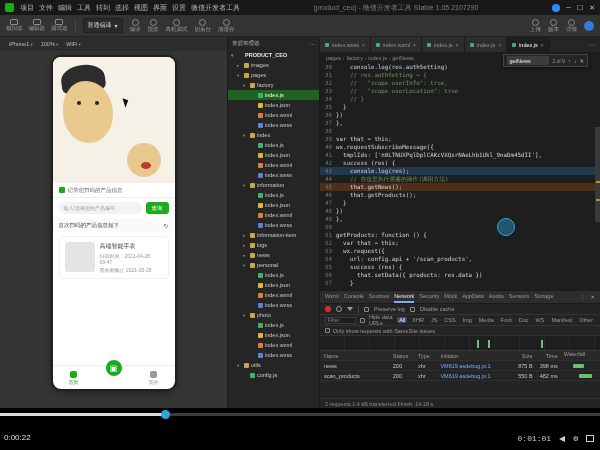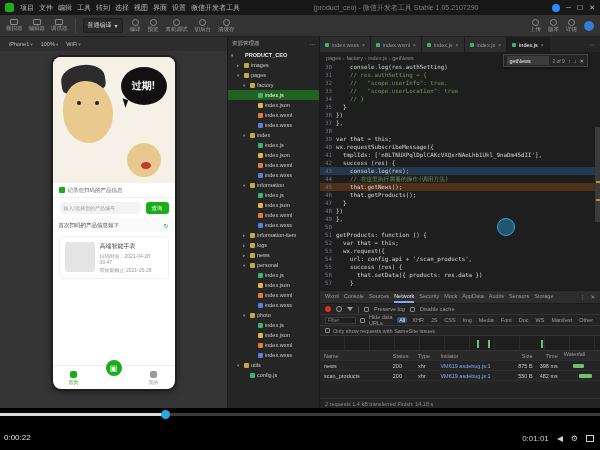--- a/index.html
+++ b/index.html
@@ -140,21 +140,21 @@
 
   
   .cursor-halo { position:absolute; left:497px; top:218px; width:18px; height:18px; border-radius:50%;
                  background:rgba(42,167,224,.40); border:1px solid #2aa7e0; z-index:9; }
 
   
   .vprogress { position:absolute; left:0; top:413px; width:600px; height:3px; background:#3b3b3b; }
   .vplayed { height:100%; background:#d9d9d9; }
   .vdot { position:absolute; top:-3px; width:9px; height:9px; margin-left:-4px; border-radius:50%; background:#2aa7e0; }
   .ptime-cur { position:absolute; left:4px; bottom:8px; color:#e0e0e0; font-size:8px; }
-  .pcontrols { position:absolute; right:6px; bottom:7px; display:flex; gap:8px; align-items:center; color:#cfcfcf; font-size:8px; }
+  .pcontrols { position:absolute; right:6px; bottom:7px; display:flex; gap:8px; align-items:center; color:#cfcfcf; font-size:8px;font-family:Liberation Mono, monospace; }
   .vol { width:0; height:0; border-top:3px solid transparent; border-bottom:3px solid transparent; border-right:6px solid #cfcfcf; }
   .fullscr { width:8px; height:7px; border:1px solid #cfcfcf; }
 </style>
 </head>
 <body>
 
 <div class="app">
 
   <div class="titlebar">
     <span class="app-icon"></span>
@@ -262,21 +262,20 @@
         </div>
       <div class="sim-body">
         <div class="phone">
           <div class="hero">
             <span class="hero-hair"></span>
             <span class="hero-face"></span>
             <span class="hero-eye1"></span>
               <span class="hero-eye2"></span>
             <span class="hero-face2"></span>
             <span class="hero-mouth"></span>
-            <span class="bubble">过期!</span>
             <span class="bubble-tail"></span>
           </div>
           <div class="prow1">
             <span class="doc-ic"></span>
             <span>记录您扫码的产品信息</span>
           </div>
           <div class="psearch">
             <div class="pinput">输入/选择您的产品编号</div>
             <div class="pbtn">查询</div>
           </div>

